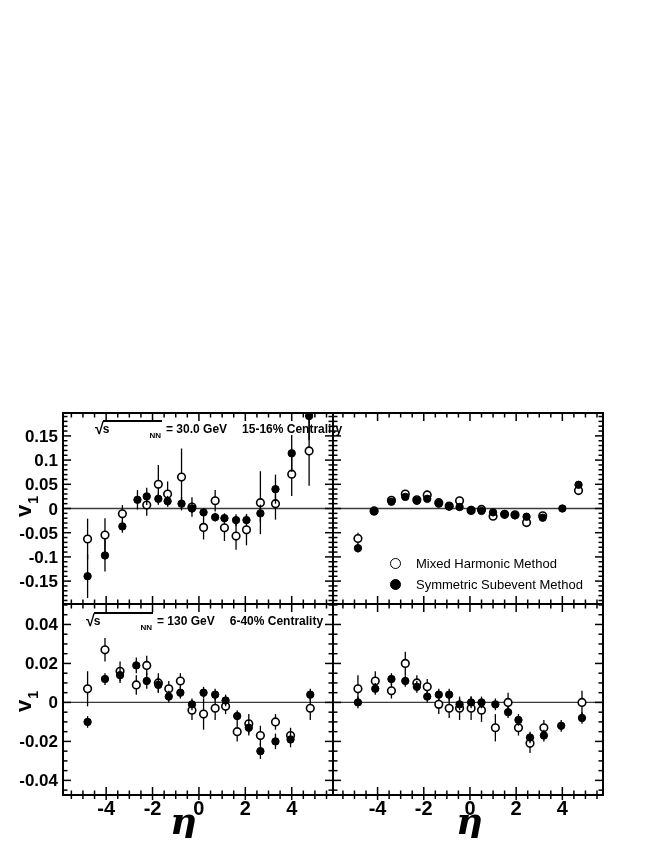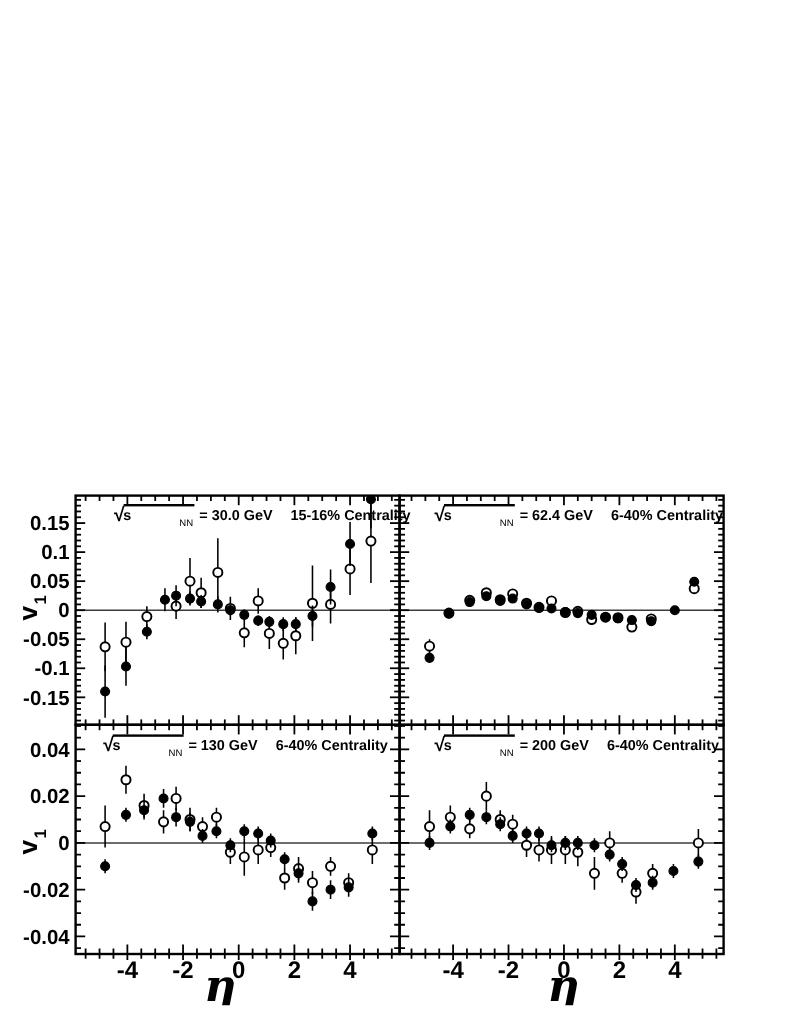--- a/index.html
+++ b/index.html
@@ -15,21 +15,21 @@
   .ylab.row-bottom{left:2px;top:689px;}
   
   .xlab{position:absolute;font-family:"DejaVu Serif",serif;font-style:italic;
         font-weight:bold;font-size:37px;line-height:1;}
   .xlab.col-left{left:170px;top:803px;}
   .xlab.col-right{left:456px;top:803px;}
   
   .anno{position:absolute;font-weight:bold;font-size:12px;line-height:14px;white-space:nowrap;}
   .anno .sqrt{font-size:16px;line-height:1;vertical-align:-1px;margin-right:-1px;}
   .anno .snn{display:inline-block;border-top:2px solid #000;line-height:1;padding:1px 1px 0 0;}
-  .anno .snn sub{font-size:8px;font-weight:normal;position:relative;top:2px;padding-left:40px;}
+  .anno .snn sub{font-size:8px;font-weight:bold;position:relative;top:2px;padding-left:40px;}
   .anno .etxt{margin-left:4px;}
   .anno .ctxt{margin-left:15px;}
   .anno.a0{left:95px;top:420px;}
   .anno.a1{left:362px;top:420px;}
   .anno.a2{left:86px;top:612px;}
   .anno.a3{left:362px;top:612px;}
   
   .legend{position:absolute;left:390px;top:553px;font-size:13px;}
   .lrow{display:flex;align-items:center;height:21px;}
   .lmark{width:9px;height:9px;border-radius:50%;margin-right:15px;flex:0 0 auto;}
@@ -883,23 +883,27 @@
 
   <div class="ylab row-top"><span>v</span><sub>1</sub></div>
   <div class="ylab row-bottom"><span>v</span><sub>1</sub></div>
 
   <div class="xlab col-left">η</div>
   <div class="xlab col-right">η</div>
 
   <div class="anno a0">
     <span class="sqrt">√</span><span class="snn"><span>s</span><sub>NN</sub></span><span class="etxt">= 30.0 GeV</span><span class="ctxt">15-16% Centrality</span>
   </div>
-  <div class="anno a1">
-    <span class="sqrt">√</span><span class="snn"><span>s</span><sub>NN</sub></span><span class="etxt">= 62.4 GeV</span><span class="ctxt">6-40% Centrality</span>
-  </div>
   <div class="anno a2">
     <span class="sqrt">√</span><span class="snn"><span>s</span><sub>NN</sub></span><span class="etxt">= 130 GeV</span><span class="ctxt">6-40% Centrality</span>
   </div>
-  <div class="anno a3">
-    <span class="sqrt">√</span><span class="snn"><span>s</span><sub>NN</sub></span><span class="etxt">= 200 GeV</span><span class="ctxt">6-40% Centrality</span>
+
+  <div class="legend">
+    <div class="lrow">
+      <span class="lmark open"></span>
+      <span>Mixed Harmonic Method</span>
+    </div>
+    <div class="lrow">
+      <span class="lmark filled"></span>
+      <span>Symmetric Subevent Method</span>
+    </div>
   </div>
-
 </div>
 
 </body></html>

